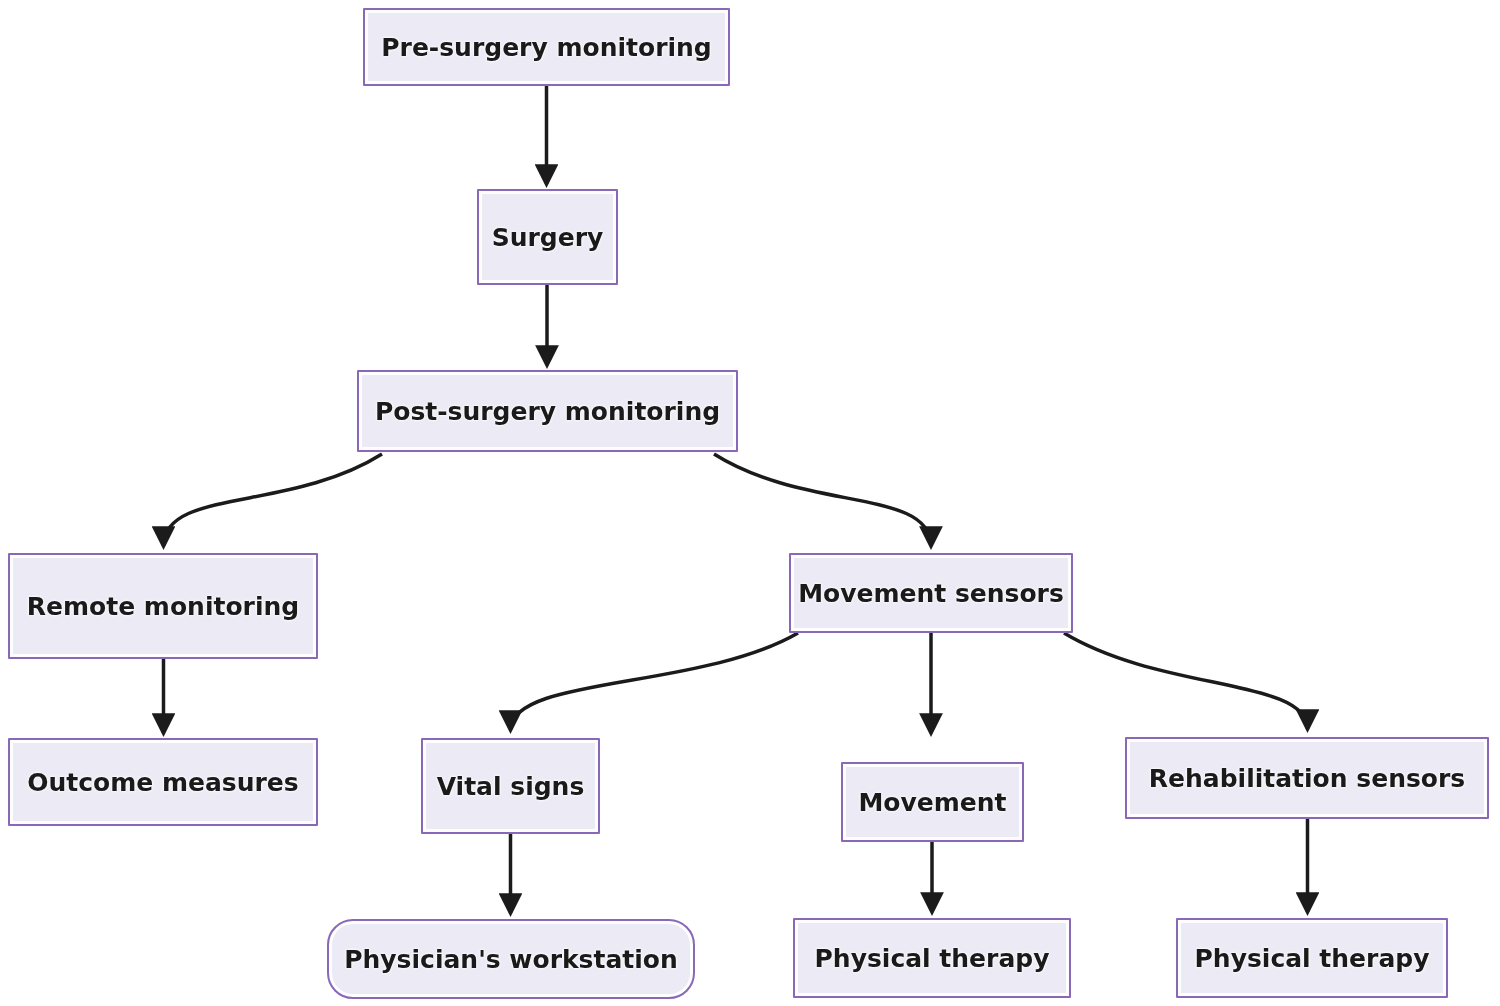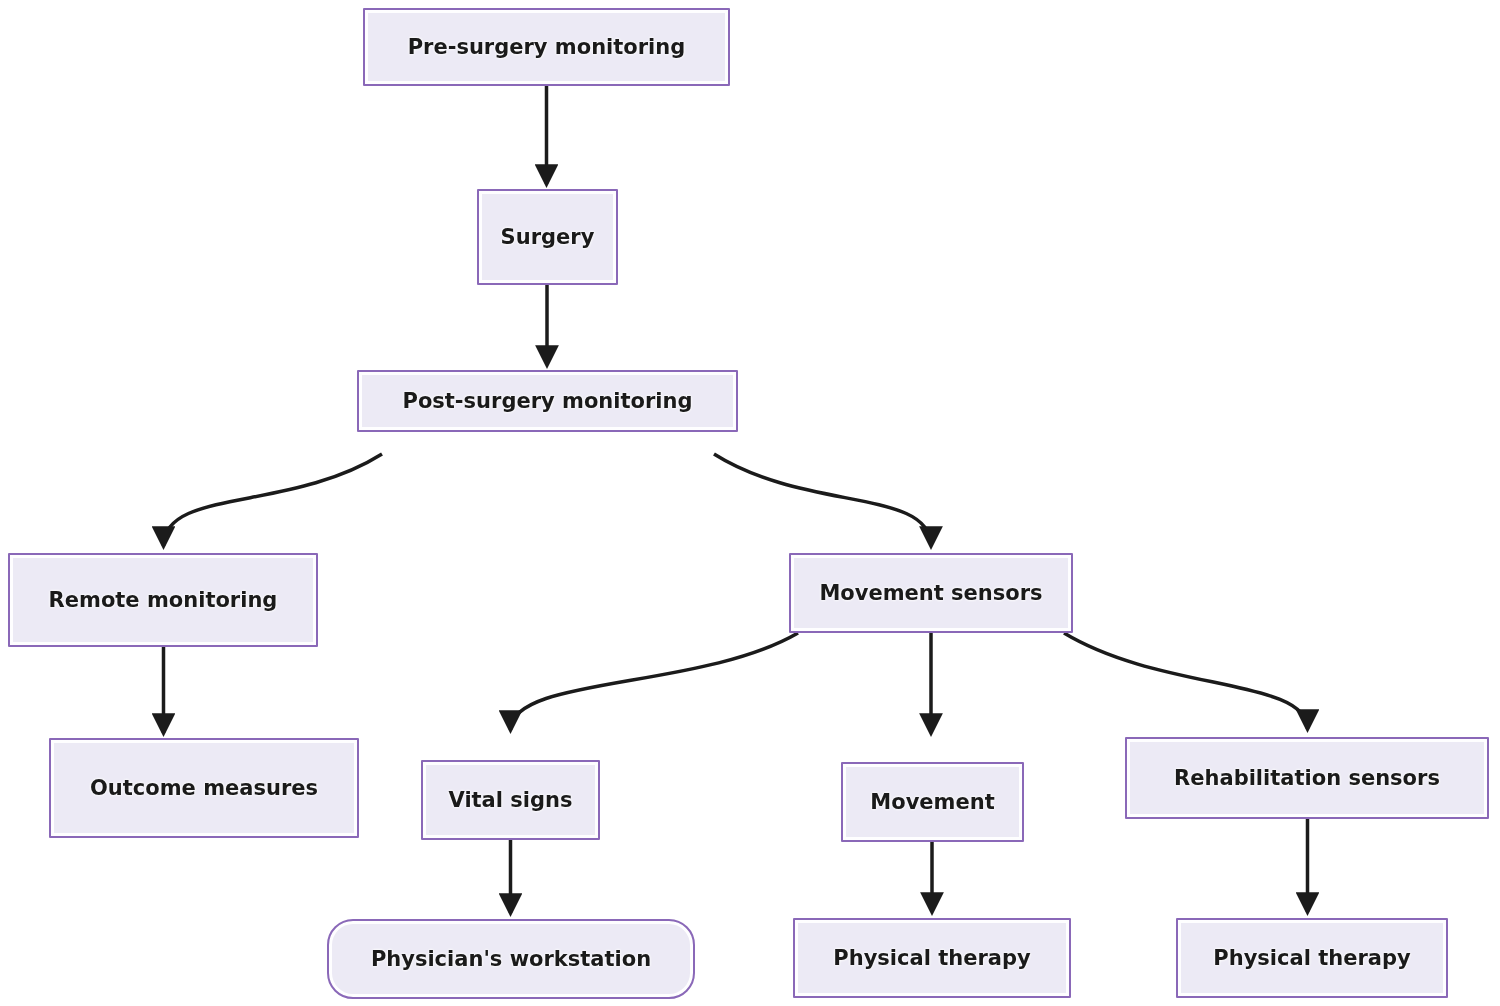--- a/index.html
+++ b/index.html
@@ -29,21 +29,21 @@
     border: 2px solid #8a68b8;
     background: #eceaf5;
     box-shadow: inset 0 0 0 3px rgba(255,255,255,0.95);
     border-radius: 1px;
     display: flex;
     align-items: center;
     justify-content: center;
   }
   .node .label {
     color: #1a1a1a;
-    font-size: 21px;
+    font-size: 25px;
     font-weight: bold;
     letter-spacing: 0px;
     white-space: nowrap;
     text-shadow: 0 0 3px #ffffff, 0 0 3px #ffffff;
   }
   .edge-path {
     fill: none;
     stroke-linecap: butt;
   }
 </style>
@@ -71,33 +71,33 @@
         <path d="M 1307.5 819 L 1307.5 912" class="edge-path" stroke="#1b1b1b" stroke-width="3.5" marker-end="url(#arrowhead)"></path>
       </g>
   </svg>
   <div id="nodes">
       <div class="node" style="left: 363px; top: 8px; width: 367px; height: 78px;">
         <span class="label">Pre-surgery monitoring</span>
       </div>
       <div class="node" style="left: 477px; top: 189px; width: 141px; height: 96px;">
         <span class="label">Surgery</span>
       </div>
-      <div class="node" style="left: 357px; top: 370px; width: 381px; height: 62px;">
+      <div class="node" style="left: 357px; top: 370px; width: 381px; height: 82px;">
         <span class="label">Post-surgery monitoring</span>
       </div>
-      <div class="node" style="left: 8px; top: 553px; width: 310px; height: 94px;">
+      <div class="node" style="left: 8px; top: 553px; width: 310px; height: 106px;">
         <span class="label">Remote monitoring</span>
       </div>
       <div class="node" style="left: 789px; top: 553px; width: 284px; height: 80px;">
         <span class="label">Movement sensors</span>
       </div>
-      <div class="node" style="left: 8px; top: 738px; width: 310px; height: 100px; margin-left: 41px;">
+      <div class="node" style="left: 8px; top: 738px; width: 310px; height: 88px;">
         <span class="label">Outcome measures</span>
       </div>
-      <div class="node" style="left: 421px; top: 760px; width: 179px; height: 80px;">
+      <div class="node" style="left: 421px; top: 738px; width: 179px; height: 96px;">
         <span class="label">Vital signs</span>
       </div>
       <div class="node" style="left: 841px; top: 738px; width: 183px; height: 80px; margin-top: 24px;">
         <span class="label">Movement</span>
       </div>
       <div class="node" style="left: 1125px; top: 737px; width: 364px; height: 82px;">
         <span class="label">Rehabilitation sensors</span>
       </div>
       <div class="node" style="left: 327px; top: 919px; width: 368px; height: 80px; border-radius: 26px;">
         <span class="label">Physician's workstation</span>

